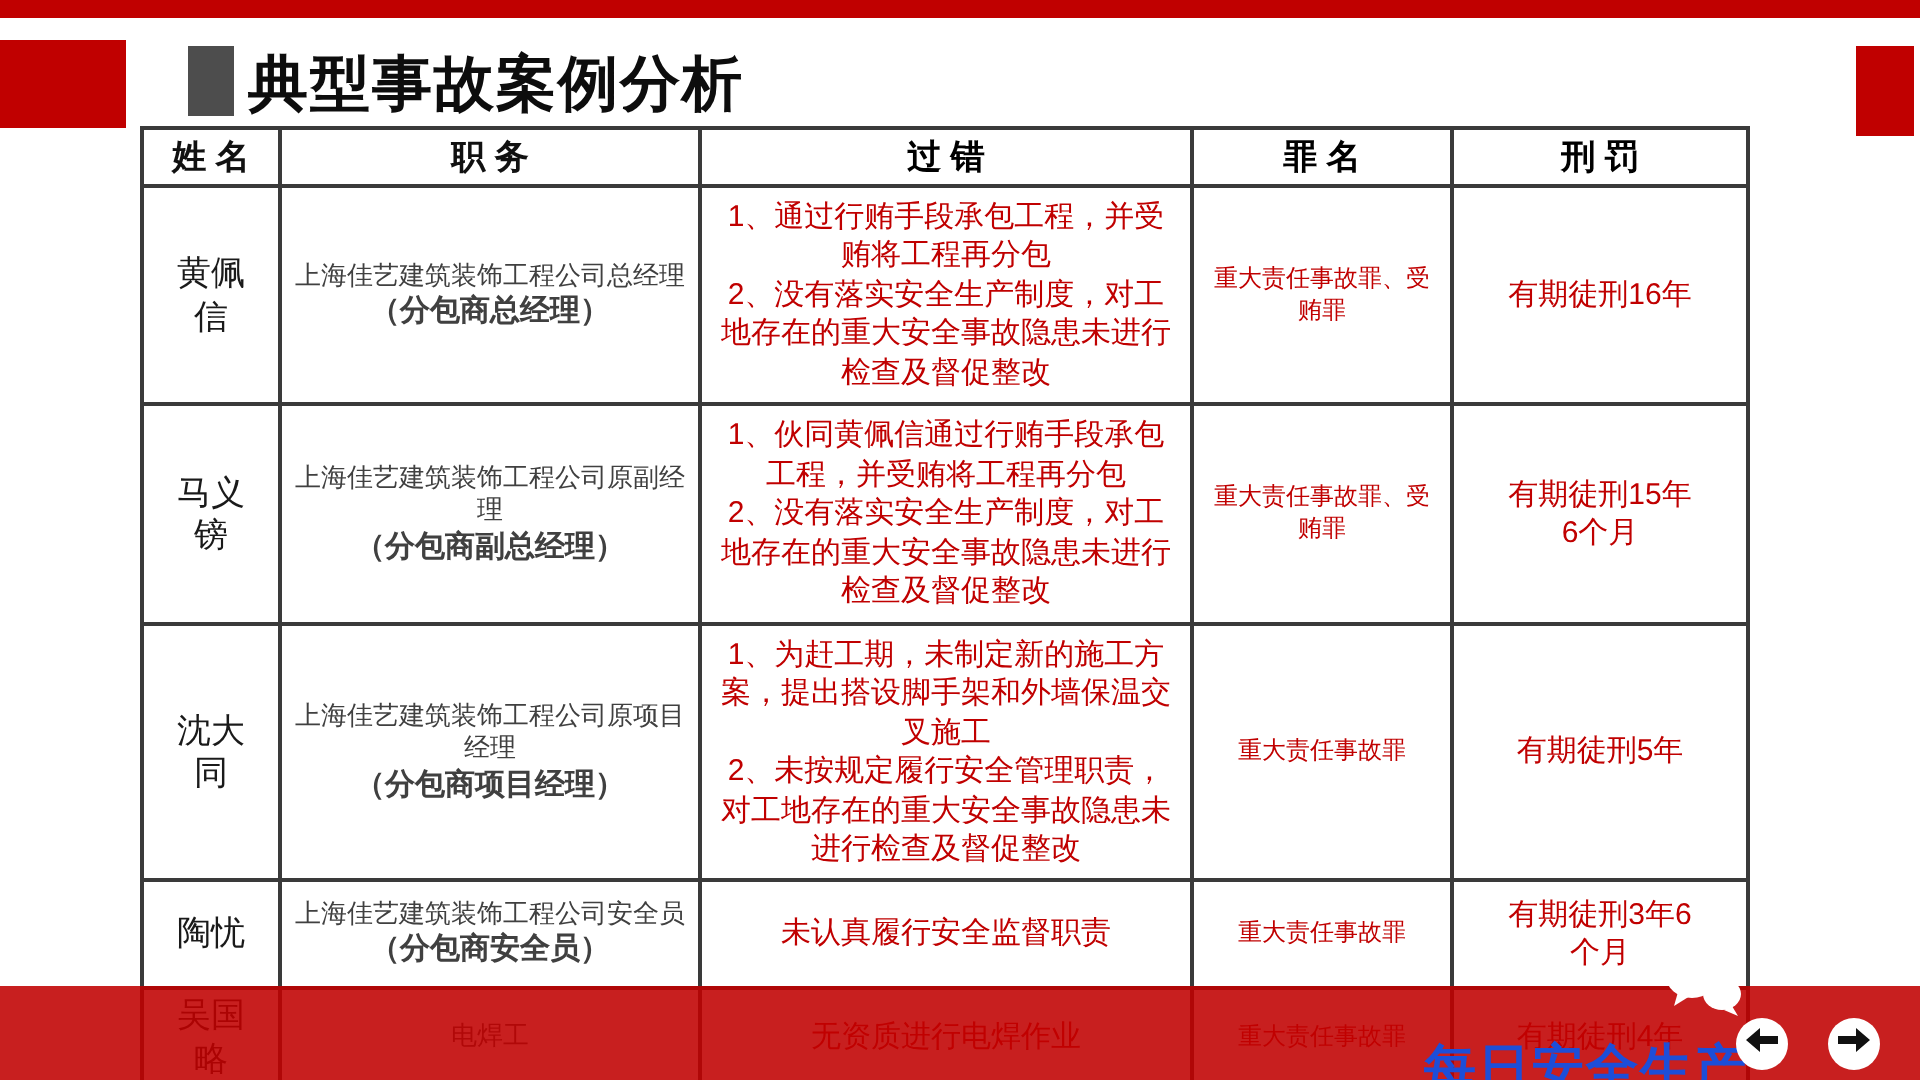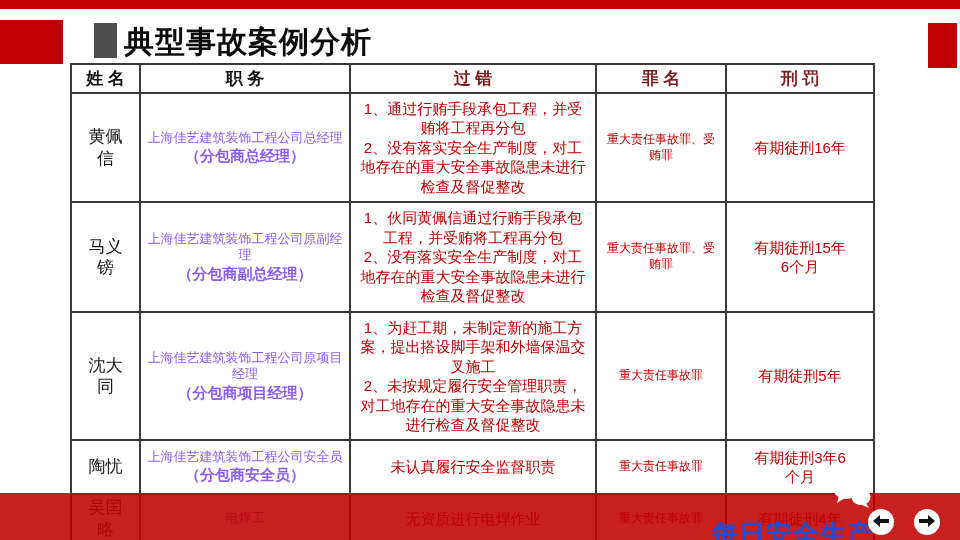--- a/index.html
+++ b/index.html
@@ -10,25 +10,25 @@
   .left-block{position:absolute;left:0;top:20px;width:63px;height:44px;background:#c00000;}
   .gray-square{position:absolute;left:94px;top:23px;width:23px;height:35px;background:#4d4d4d;}
   .right-square{position:absolute;left:928px;top:23px;width:29px;height:45px;background:#c00000;}
   .title{position:absolute;left:124px;top:22px;font-size:30px;font-weight:900;color:#0d0d0d;
          letter-spacing:1px;white-space:nowrap;}
   
   .table-wrap{position:absolute;left:70px;top:63px;z-index:1;}
   table{border-collapse:collapse;table-layout:fixed;width:803px;}
   th,td{border:2px solid #3a3a3a;vertical-align:middle;overflow:hidden;padding:1px 2px;}
   th{height:25px;font-size:17px;font-weight:bold;color:#111;border-radius:13px;}
-  th.red{color:#7f1d1d;}
+  th.red{color:#000000;}
   tr.r1 td{height:101px;} tr.r2 td{height:102px;} tr.r3 td{height:120px;}
   tr.r4 td{height:46px;}  tr.r5 td{height:41px;}
   td.name{font-size:17px;color:#1a1a1a;text-align:center;padding:0 12px;line-height:1.25;}
-  td.pos{text-align:center;color:#8b5cf6;padding:0 4px;}
+  td.pos{text-align:center;color:#404040;padding:0 4px;}
   td.pos .pos-main{font-size:13px;line-height:1.25;display:block;}
   td.pos .pos-sub{font-size:15px;font-weight:bold;display:block;line-height:1.3;}
   td.fault{font-size:15px;color:#c00000;text-align:center;padding:3px 7px;line-height:1.3;
            white-space:pre-line;}
   td.crime{font-size:12px;color:#c00000;text-align:center;padding:0 6px;line-height:1.3;}
   td.penalty{font-size:15px;color:#c00000;text-align:center;padding:0 24px;line-height:1.3;}
   
   .bottom-band{position:absolute;left:0;top:493px;width:960px;height:47px;
                background:rgba(192,0,0,0.88);z-index:2;}
   

